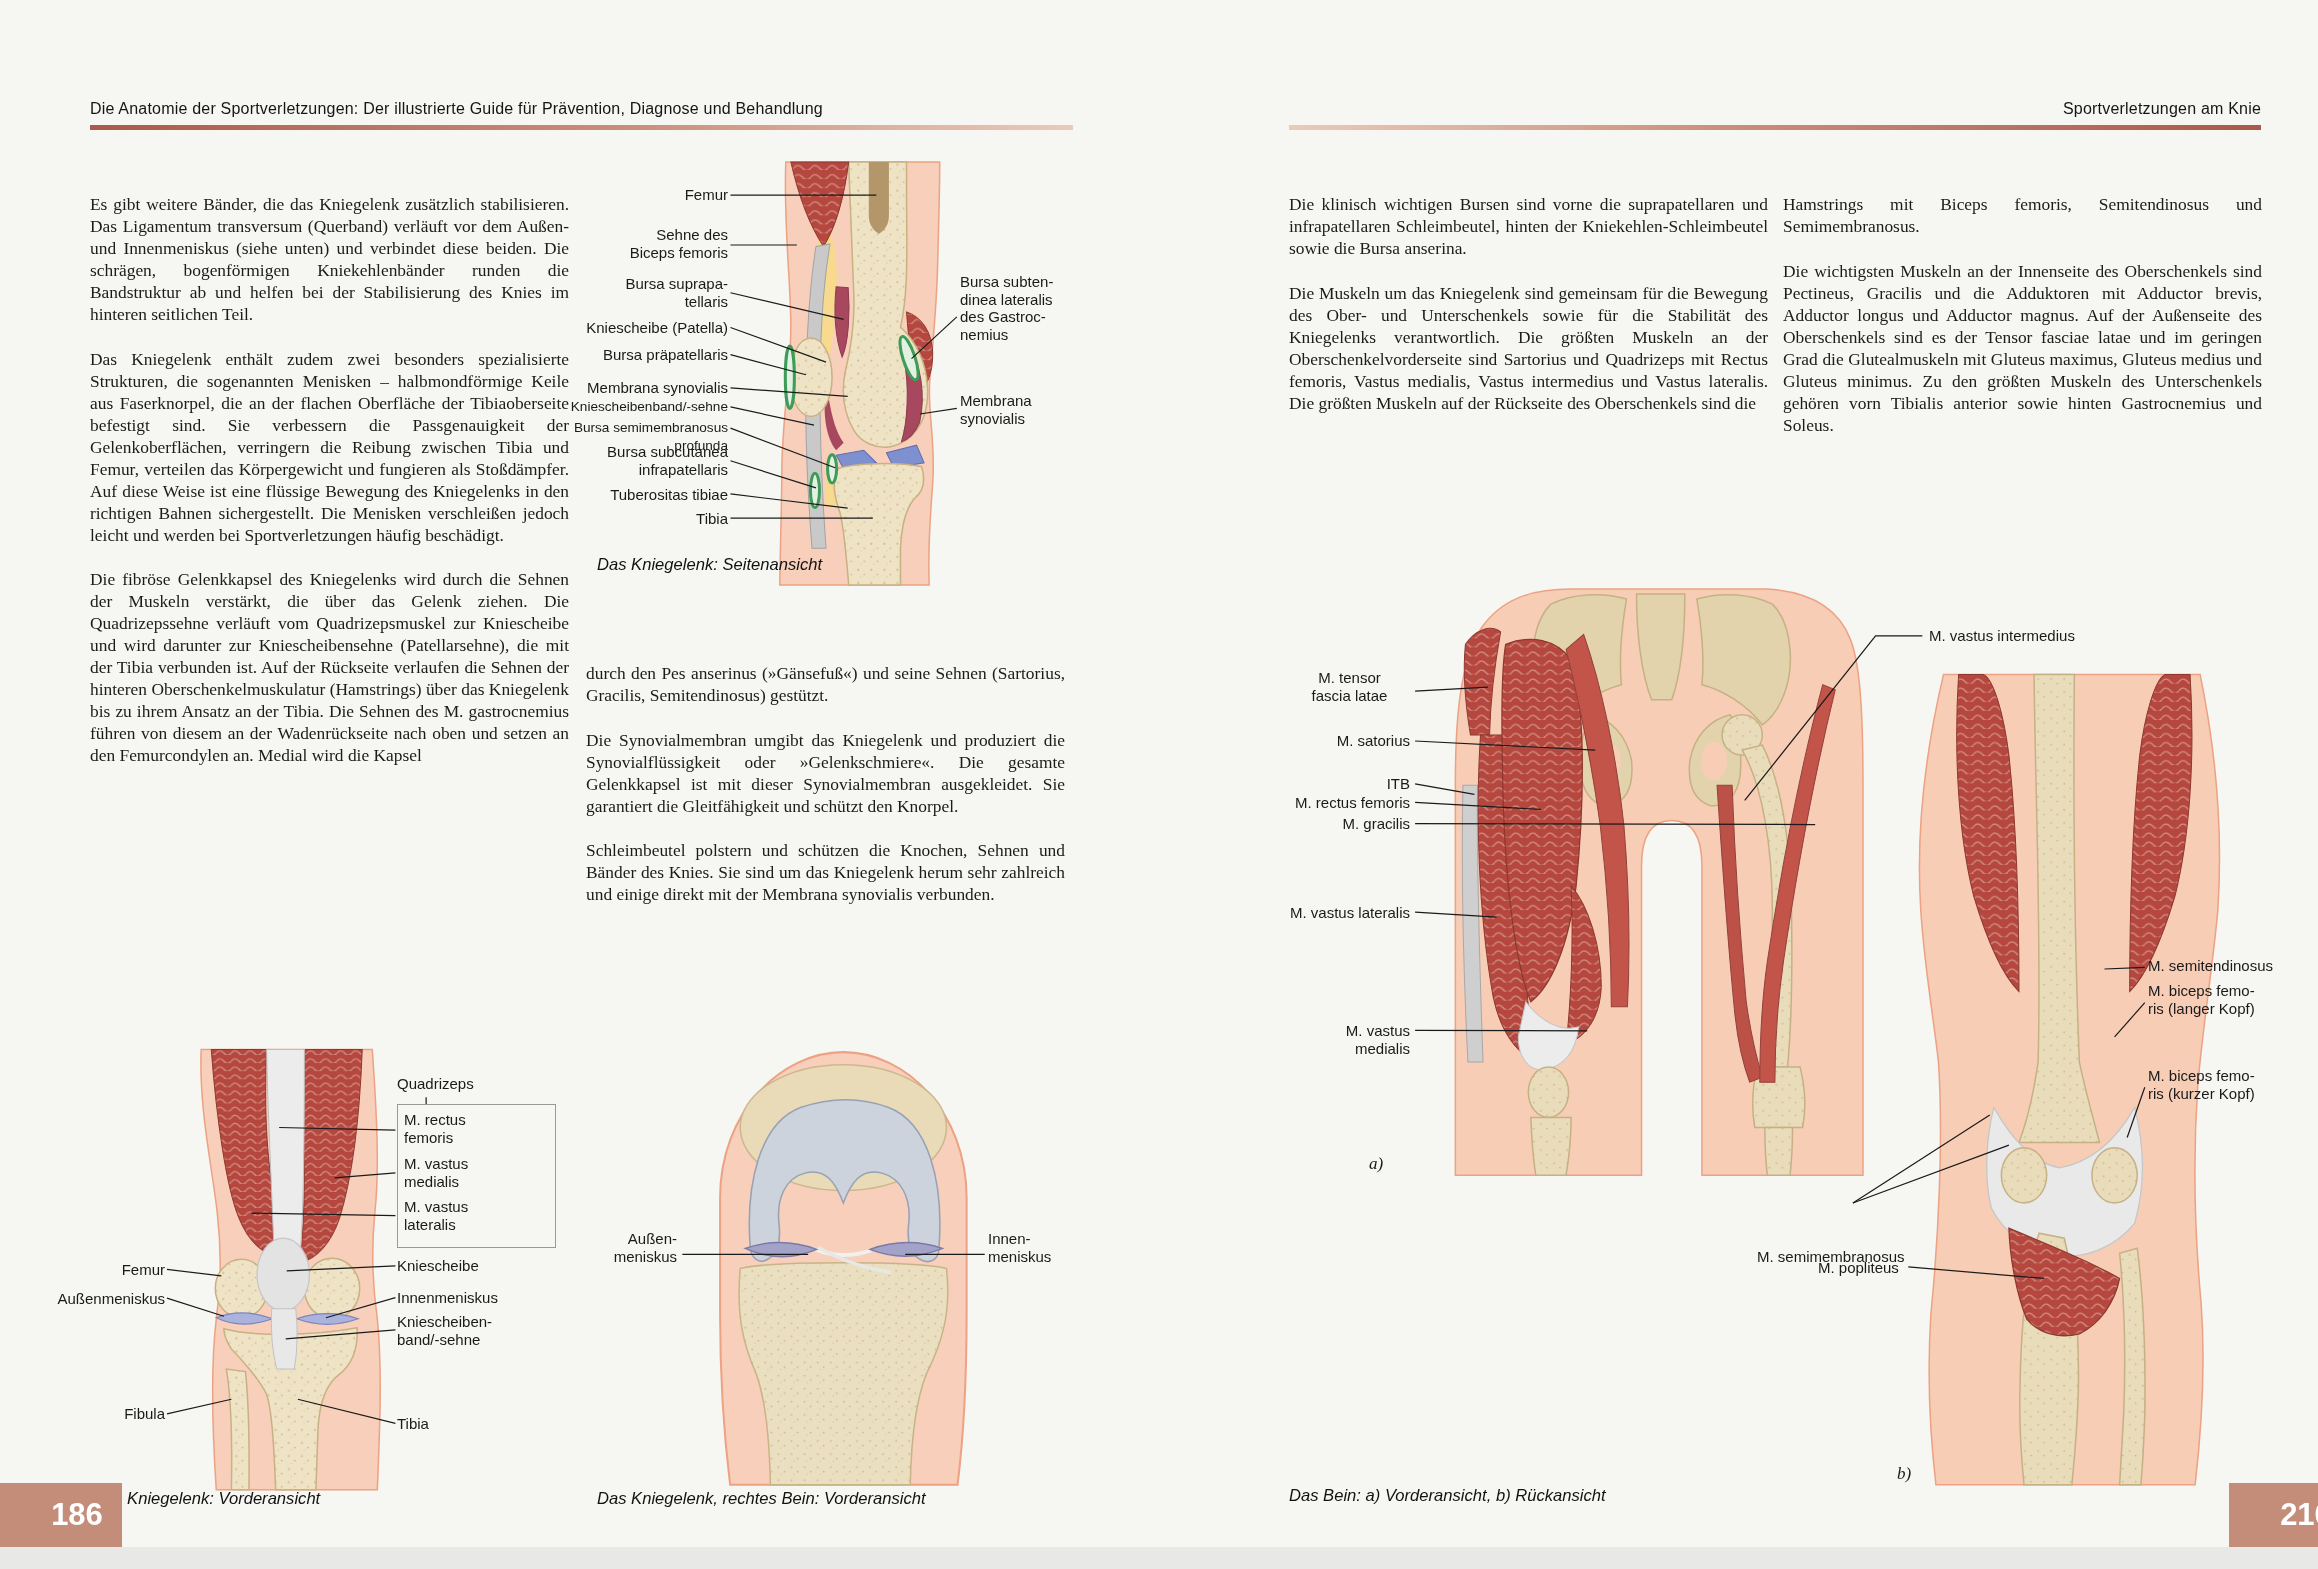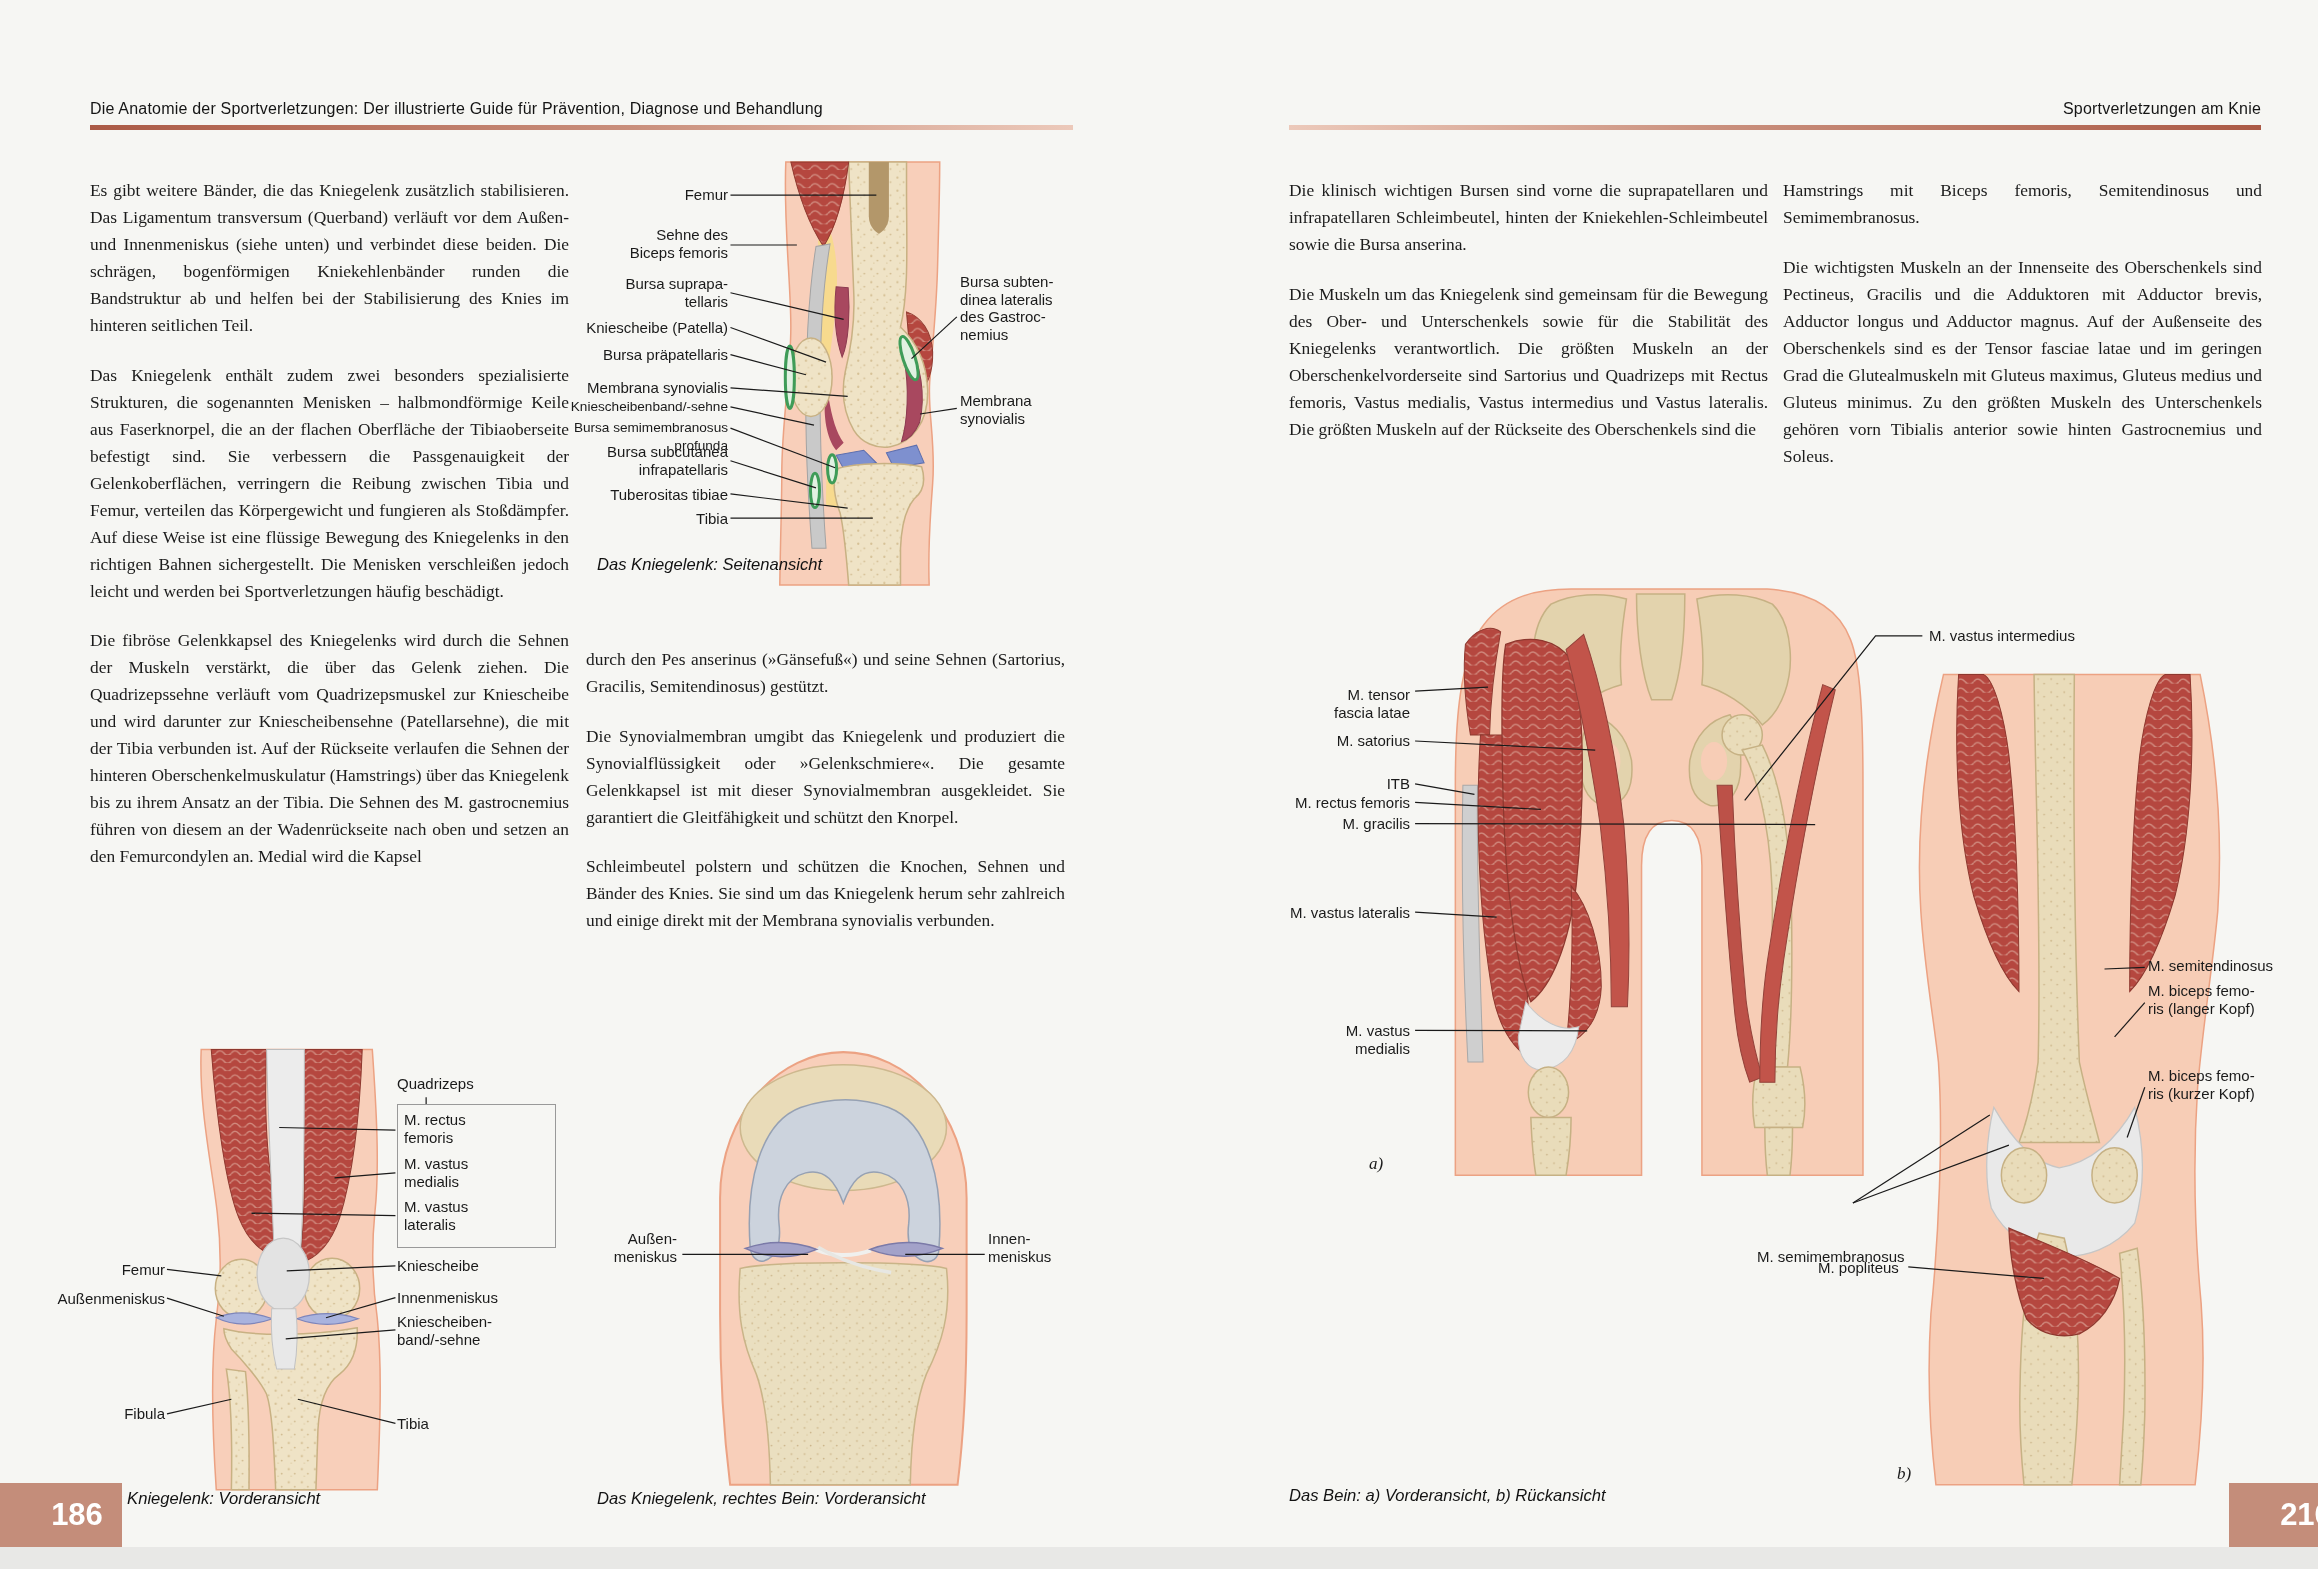--- a/index.html
+++ b/index.html
@@ -3,22 +3,22 @@
 <meta charset="utf-8">
 <style>
   html,body { margin:0; padding:0; background:#e8e8e6; }
   #canvas { position:relative; width:2319px; height:1547px; background:#f6f6f3; overflow:hidden;
             font-family:"Liberation Sans", sans-serif; }
   .running-head { position:absolute; top:99px; font:16px/20px "Liberation Sans", sans-serif;
                   color:#151515; letter-spacing:0.2px; }
   .head-rule { position:absolute; top:125px; height:4.5px; }
   .rule-left  { left:90px;  width:983px; background:linear-gradient(90deg,#ab5a46,#c98f7c 55%,#ecc9ba); }
   .rule-right { left:1289px; width:972px; background:linear-gradient(90deg,#ecc9ba,#c98f7c 45%,#ab5a46); }
-  .col { position:absolute; font-family:"Liberation Serif", serif; font-size:17.4px; line-height:27px;
-         text-align:justify; color:#1b1b1b; }
+  .col { position:absolute; font-family:"Liberation Serif", serif; font-size:17.4px; line-height:22px;
+         text-align:justify; color:#1b1b1b;margin-top:16px; }
   .col p { margin:0 0 22.7px 0; }
   .col p:last-child { margin-bottom:0; }
   .figure { position:absolute; }
   .figure svg { position:absolute; left:0; top:0; }
   .lbl { position:absolute; font:15px/17.6px "Liberation Sans", sans-serif; color:#1a1a1a; white-space:pre-line; }
   .lbl.ra { text-align:right; }
   .fig-caption { position:absolute; font:italic 16.6px/20px "Liberation Sans", sans-serif; color:#121212; }
   .marker { position:absolute; font:italic 17px/19px "Liberation Serif", serif; color:#1a1a1a; }
   .folio { position:absolute; bottom:0px; width:90px; height:64px; background:#c48d7a; color:#ffffff;
            font:bold 31px/64px "Liberation Sans", sans-serif; text-align:center;padding-left:32px; }
@@ -309,21 +309,21 @@
         <path d="M250,887 L592,888"></path>
         <path d="M1258,103 L1165,103 L905,430"></path>
         <path d="M1700,762 L1620,765"></path>
           <path d="M1700,832 L1640,900"></path>
           <path d="M1700,1000 L1665,1100"></path>
         <path d="M1120,1230 L1392,1055"></path>
           <path d="M1120,1230 L1430,1115"></path>
         <path d="M1230,1357 L1500,1380"></path>
       </g>
     </svg>
-    <div class="lbl ra" style="left:0; width:121px; top:102px;">M. tensor
+    <div class="lbl ra" style="left:0; width:121px; top:85px;text-align:center;">M. tensor
 fascia latae</div>
     <div class="lbl ra" style="left:0; width:121px; top:148px;">M. satorius</div>
     <div class="lbl ra" style="left:0; width:121px; top:191px;">ITB</div>
     <div class="lbl ra" style="left:0; width:121px; top:210px;">M. rectus femoris</div>
     <div class="lbl ra" style="left:0; width:121px; top:231px;">M. gracilis</div>
     <div class="lbl ra" style="left:0; width:121px; top:320px;">M. vastus lateralis</div>
     <div class="lbl ra" style="left:0; width:121px; top:438px;">M. vastus medialis</div>
     <div class="lbl" style="left:640px; top:43px;">M. vastus intermedius</div>
     <div class="lbl" style="left:859px; width:143px; top:373px;">M. semitendinosus</div>
     <div class="lbl" style="left:859px; width:143px; top:398px;">M. biceps femo-

